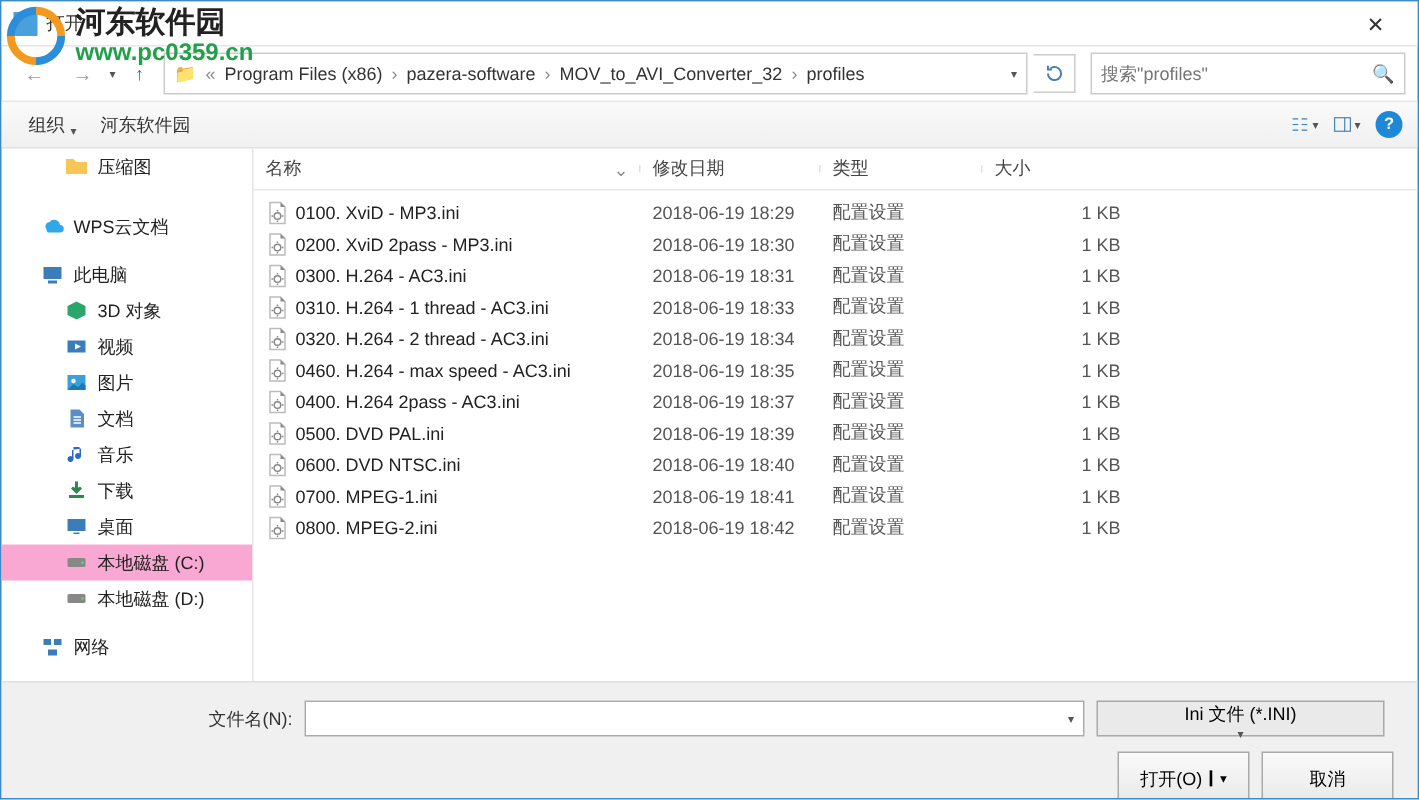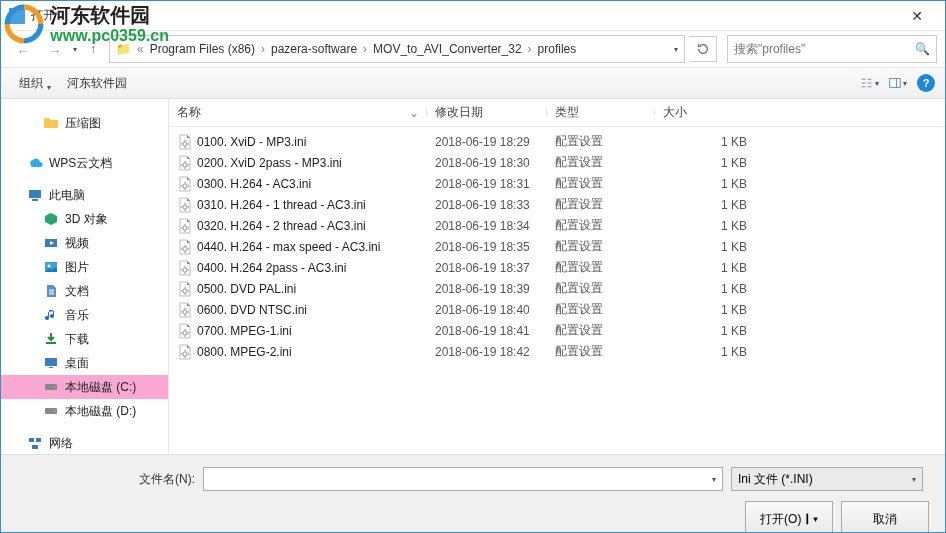--- a/index.html
+++ b/index.html
@@ -37,21 +37,21 @@
 .toolbar .tbtn { display: flex; align-items: flex-end; gap: 4px; padding: 4px 8px; cursor: pointer; }
 .toolbar .spacer { flex: 1; }
 .toolbar .right-tools { display: flex; align-items: center; gap: 10px; }
 .toolbar .vicon { width: 18px; height: 18px; display: flex; align-items: center; justify-content: center; color: #3a7db8; }
 .toolbar .help-icon { width: 18px; height: 18px; border-radius: 50%; background: #1e88d8; color: #fff; display: flex; align-items: center; justify-content: center; font-size: 11px; font-weight: bold; }
 
 
 .main { display: flex; height: 355px; }
 
 
-.sidebar { width: 168px; border-right: 1px solid #e5e5e5; overflow: hidden; padding-top: 12px; }
+.sidebar { width: 168px; border-right: 1px solid #e5e5e5; overflow: hidden; padding-top: 0; }
 .sb-item { display: flex; align-items: center; height: 24px; padding-left: 26px; gap: 6px; font-size: 12px; color: #222; cursor: pointer; }
 .sb-item.level2 { padding-left: 42px; }
 .sb-item.selected { background: #f9a8d4; }
 .sb-icon { width: 16px; height: 16px; display: flex; align-items: center; justify-content: center; flex-shrink: 0; }
 .sb-sep { height: 8px; }
 
 
 .filelist { flex: 1; display: flex; flex-direction: column; }
 .fl-header { display: flex; height: 28px; border-bottom: 1px solid #e8e8e8; align-items: center; font-size: 12px; color: #444; }
 .fl-header .col { padding: 0 8px; position: relative; }
@@ -69,21 +69,21 @@
 .fl-row .cell-size { width: 100px; color: #555; text-align: right; }
 .file-icon { width: 16px; height: 16px; flex-shrink: 0; }
 .file-icon svg { width: 100%; height: 100%; }
 
 
 .bottom { border-top: 1px solid #e0e0e0; padding: 12px 14px; background: #f0f0f0; }
 .bottom-row { display: flex; align-items: center; gap: 8px; margin-bottom: 10px; }
 .bottom-row .label { width: 180px; text-align: right; font-size: 12px; color: #333; }
 .filename-input { width: 520px; height: 24px; border: 1px solid #aaa; background: #fff; padding: 0 6px; display: flex; align-items: center; justify-content: space-between; }
 .filename-input input { border: none; outline: none; flex: 1; font-size: 12px; }
-.filetype-select { width: 192px; height: 24px; border: 1px solid #aaa; background: #eaeaea; display: flex; align-items: center; justify-content: space-between; padding: 0 6px; font-size: 12px; }
+.filetype-select { width: 192px; height: 24px; border: 1px solid #aaa; background: #eaeaea; display: flex; align-items: center; justify-content: space-between; padding: 0 6px; font-size: 12px; flex-direction: column; }
 .bottom-buttons { display: flex; justify-content: flex-end; gap: 8px; padding-right: 2px; }
 .btn { width: 88px; height: 36px; border: 1px solid #aaa; background: linear-gradient(#fafafa,#e8e8e8); font-size: 12px; cursor: pointer; display: flex; align-items: center; justify-content: center; gap: 2px; }
 .btn .dd { font-size: 9px; margin-left: 3px; }
 
 .tri { font-size: 8px; color: #555; }
 </style>
 </head>
 <body>
 
 <div class="watermark">
@@ -370,21 +370,21 @@
           <div class="cell cell-size">1 KB</div>
         </div>
         <div class="fl-row">
           <div class="cell cell-name">
             <span class="file-icon"><svg viewBox="0 0 16 16">
                 <path fill="#fff" stroke="#bbb" d="M3 1h7l3 3v11H3z"></path>
                 <path fill="#888" d="M10 1v3h3"></path>
                 <circle cx="8" cy="10" r="2.2" fill="none" stroke="#888"></circle>
                 <path stroke="#888" d="M8 7v-1M8 13v1M5 10h-1M11 10h1"></path>
               </svg></span>
-            <span>0440. H.264 - max speed - AC3.ini</span>
+            <span>0460. H.264 - max speed - AC3.ini</span>
           </div>
           <div class="cell cell-date">2018-06-19 18:35</div>
           <div class="cell cell-type">配置设置</div>
           <div class="cell cell-size">1 KB</div>
         </div>
         <div class="fl-row">
           <div class="cell cell-name">
             <span class="file-icon"><svg viewBox="0 0 16 16">
                 <path fill="#fff" stroke="#bbb" d="M3 1h7l3 3v11H3z"></path>
                 <path fill="#888" d="M10 1v3h3"></path>

